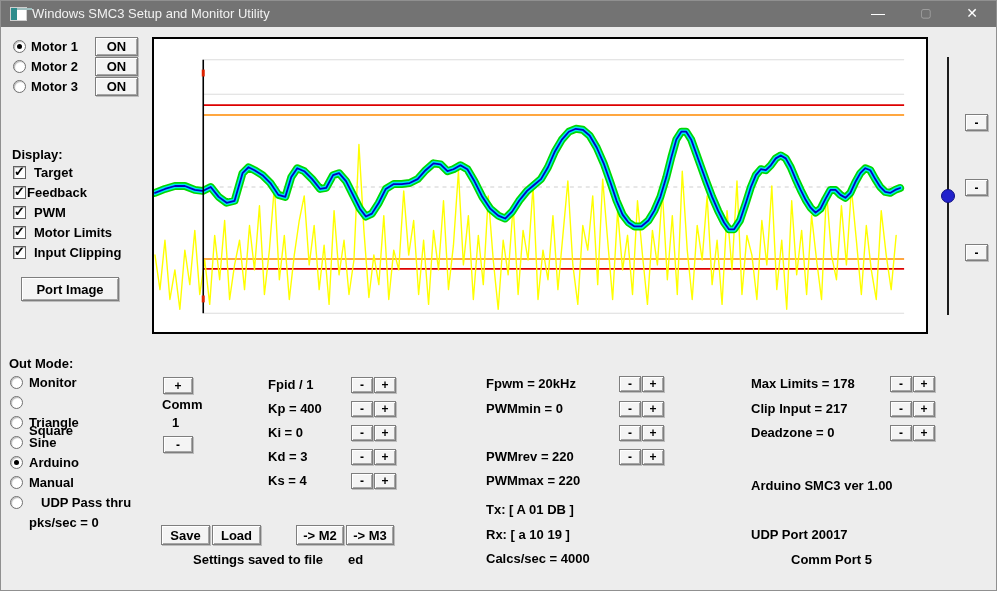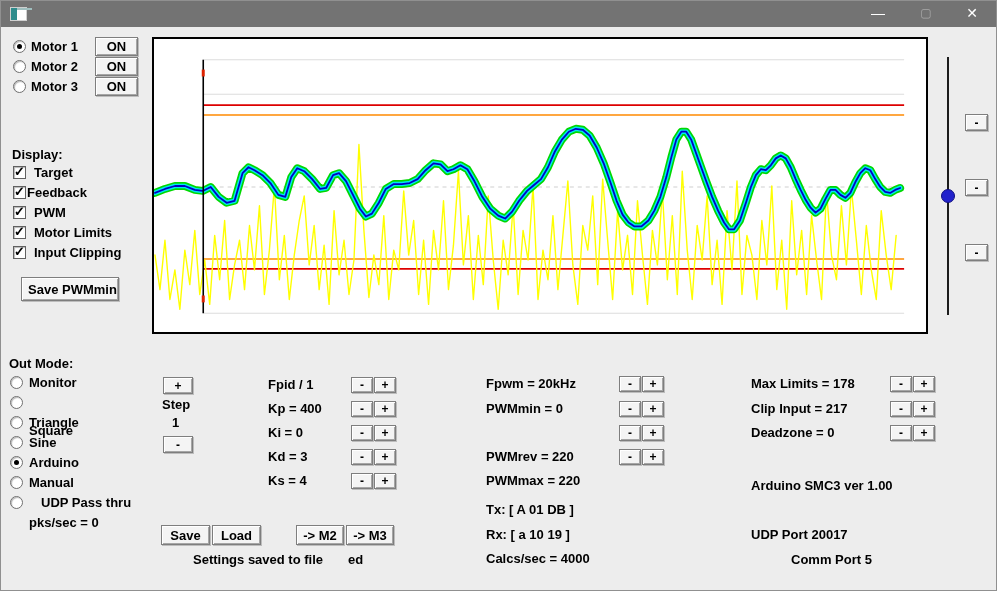--- a/index.html
+++ b/index.html
@@ -42,20 +42,21 @@
 </head>
 <body>
 
 <div id="app">
 
   <div class="titlebar">
     <span class="app-icon">
         <span class="pane"></span>
         <span class="bar"></span>
       </span>
+    <span class="title-text">Windows SMC3 Setup and Monitor Utility</span>
     <span class="win-btn min">—</span>
     <span class="win-btn max">▢</span>
     <span class="win-btn close">✕</span>
   </div>
 
   <div class="chart-box">
     <svg id="scope" viewBox="151 36 776 297" preserveAspectRatio="none">
         <line x1="201" y1="57" x2="905" y2="57" stroke="#dcdcdc" stroke-width="1.2"></line>
         <line x1="201" y1="92" x2="905" y2="92" stroke="#dcdcdc" stroke-width="1.2"></line>
         <line x1="201" y1="314" x2="905" y2="314" stroke="#dcdcdc" stroke-width="1.2"></line>
@@ -102,41 +103,41 @@
     </span>
     <span class="lbl" style="left: 33px; top: 204px;">PWM</span>
     <span class="checkbox checked" style="left: 12px; top: 225px;">
       <span class="mark">✓</span>
     </span>
     <span class="lbl" style="left: 33px; top: 224px;">Motor Limits</span>
     <span class="checkbox checked" style="left: 12px; top: 245px;">
       <span class="mark">✓</span>
     </span>
     <span class="lbl" style="left: 33px; top: 244px;">Input Clipping</span>
-    <button class="btn3d" style="left: 20px; top: 276px; width: 98px; height: 24px; font-size: 13px;">Save PWMmin</button>
+    <button class="btn3d" style="left: 20px; top: 276px; width: 98px; height: 24px; font-size: 13px;">Port Image</button>
     <span class="lbl" style="left: 8px; top: 355px;">Out Mode:</span>
     <span class="radio" style="left: 9px; top: 375px;"></span>
     <span class="lbl" style="left: 28px; top: 374px;">Monitor</span>
     <span class="radio" style="left: 9px; top: 395px;"></span>
     <span class="lbl" style="left: 28px; top: 394px; margin-top: 28px;">Square</span>
     <span class="radio" style="left: 9px; top: 415px;"></span>
     <span class="lbl" style="left: 28px; top: 414px;">Triangle</span>
     <span class="radio" style="left: 9px; top: 435px;"></span>
     <span class="lbl" style="left: 28px; top: 434px;">Sine</span>
     <span class="radio sel" style="left: 9px; top: 455px;">
       <span class="dot"></span>
     </span>
     <span class="lbl" style="left: 28px; top: 454px;">Arduino</span>
     <span class="radio" style="left: 9px; top: 475px;"></span>
     <span class="lbl" style="left: 28px; top: 474px;">Manual</span>
     <span class="radio" style="left: 9px; top: 495px;"></span>
     <span class="lbl" style="left: 40px; top: 494px;">UDP Pass thru</span>
     <span class="lbl" style="left: 28px; top: 514px;">pks/sec = 0</span>
     <button class="btn3d" style="left: 162px; top: 376px; width: 30px; height: 17px; font-size: 12px; line-height: 14px;">+</button>
-    <span class="lbl" style="left: 161px; top: 396px;">Step</span>
+    <span class="lbl" style="left: 161px; top: 396px;">Comm</span>
     <span class="lbl" style="left: 171px; top: 414px;">1</span>
     <button class="btn3d" style="left: 162px; top: 435px; width: 30px; height: 17px; font-size: 12px; line-height: 14px;">-</button>
     <span class="lbl" style="left: 267px; top: 376px;">Fpid / 1</span>
     <button class="btn3d" style="left: 350px; top: 376px; width: 22px; height: 16px; font-size: 12px; line-height: 13px;">-</button>
     <button class="btn3d" style="left: 373px; top: 376px; width: 22px; height: 16px; font-size: 12px; line-height: 13px;">+</button>
     <span class="lbl" style="left: 267px; top: 400px; text-align: right;">Kp = 400</span>
     <button class="btn3d" style="left: 350px; top: 400px; width: 22px; height: 16px; font-size: 12px; line-height: 13px;">-</button>
     <button class="btn3d" style="left: 373px; top: 400px; width: 22px; height: 16px; font-size: 12px; line-height: 13px;">+</button>
     <span class="lbl" style="left: 267px; top: 424px;">Ki = 0</span>
     <button class="btn3d" style="left: 350px; top: 424px; width: 22px; height: 16px; font-size: 12px; line-height: 13px;">-</button>

